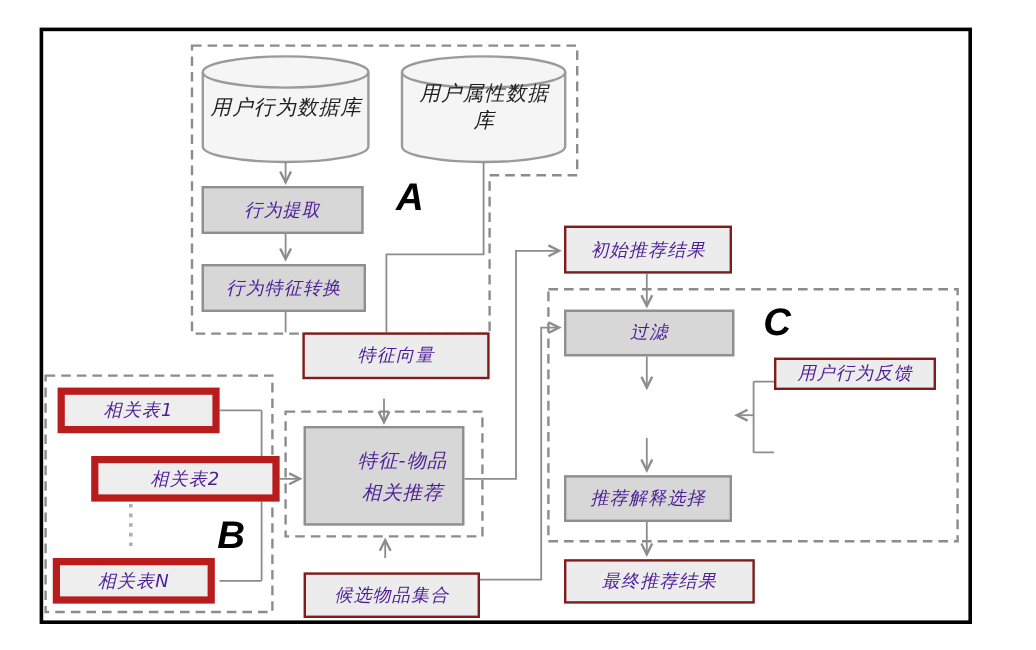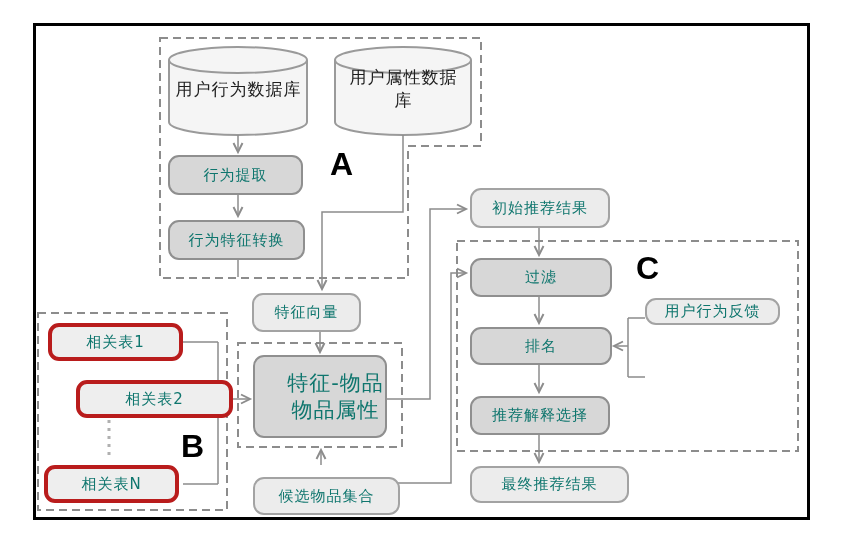--- a/index.html
+++ b/index.html
@@ -1,31 +1,31 @@
 <!DOCTYPE html>
 <html><head>
 <meta charset="utf-8">
 <style>
   html,body{margin:0;padding:0;background:#fff;}
   .stage{position:relative;width:863px;height:542px;background:#ffffff;overflow:hidden;
-         font-family:"DejaVu Sans","Liberation Sans",sans-serif;}
+         font-family:"DejaVu Sans","Liberation Sans",sans-serif;font-style:italic;}
   .frame{position:absolute;left:33px;top:23px;width:777px;height:497px;
          border:3px solid #000;box-sizing:border-box;background:#fff;}
   svg.wires{position:absolute;left:0;top:0;display:block;}
   .node{position:absolute;box-sizing:border-box;display:flex;flex-direction:column;
         align-items:center;justify-content:center;text-align:center;
-        font-size:15px;color:#0f766e;letter-spacing:1px;line-height:1.25;border-radius:11px;}
+        font-size:15px;color:#4c1d95;letter-spacing:1px;line-height:1.25;}
   .process{background:#d7d7d7;border:2px solid #8f8f8f;}
-  .data{background:#ececec;border:2px solid #a3a3a3;}
-  .lite{background:#eeeeee;border:4px solid #b91c1c;}
+  .data{background:#ececec;border:2px solid #7f1d1d;}
+  .lite{background:#eeeeee;border:6px solid #b91c1c;}
   .cyltext{position:absolute;display:flex;align-items:center;justify-content:center;
            font-size:17px;color:#1e1e1e;letter-spacing:1px;text-align:center;}
   .glabel{position:absolute;font-family:"Liberation Sans","DejaVu Sans",sans-serif;
           font-weight:bold;font-size:32px;color:#000;}
-  .big{font-size:21px;line-height:27px;padding-left:31px;}
+  .big{font-size:16px;line-height:27px;padding-left:31px;}
 </style>
 </head>
 <body>
 
 <div class="stage">
 
   <div class="frame"></div>
 
   <svg class="wires" width="863" height="542" viewBox="0 0 863 542">
     <defs>
@@ -74,40 +74,39 @@
   <div class="cyltext" style="left:341px;top:74px;width:125px;height:30px;">用户属性数据库</div>
 
   <div class="glabel" style="left:330px;top:146px;">A</div>
   <div class="glabel" style="left:181px;top:428px;">B</div>
   <div class="glabel" style="left:636px;top:250px;">C</div>
 
   <div class="node process" style="left:168px;top:155px;width:135px;height:40px;">行为提取</div>
 
   <div class="node process" style="left:168px;top:220px;width:137px;height:40px;">行为特征转换</div>
 
-  <div class="node data" style="left:252px;top:293px;width:109px;height:39px;text-align:right;">特征向量</div>
+  <div class="node data" style="left:252px;top:277px;width:156px;height:39px;text-align:right;">特征向量</div>
 
   <div class="node process big" style="left:253px;top:355px;width:134px;height:83px;">
     <span>特征-物品</span>
-    <span>物品属性</span>
+    <span>相关推荐</span>
   </div>
 
   <div class="node lite" style="left:48px;top:323px;width:135px;height:38px;">相关表1</div>
 
   <div class="node lite" style="left:48px;top:380px;width:157px;height:38px;margin-left:28px;">相关表2</div>
 
   <div class="node lite" style="left:44px;top:465px;width:135px;height:38px;">相关表N</div>
 
   <div class="node data" style="left:253px;top:477px;width:147px;height:38px;">候选物品集合</div>
 
   <div class="node data" style="left:470px;top:188px;width:140px;height:40px;">初始推荐结果</div>
 
   <div class="node process" style="left:470px;top:258px;width:142px;height:39px;">过滤</div>
 
-  <div class="node process" style="left:470px;top:327px;width:142px;height:38px;">排名</div>
 
   <div class="node process" style="left:470px;top:396px;width:140px;height:39px;">推荐解释选择</div>
 
   <div class="node data" style="left:470px;top:466px;width:159px;height:37px;">最终推荐结果</div>
 
   <div class="node data" style="left:645px;top:298px;width:135px;height:27px;">用户行为反馈</div>
 
 
 </div>
 

